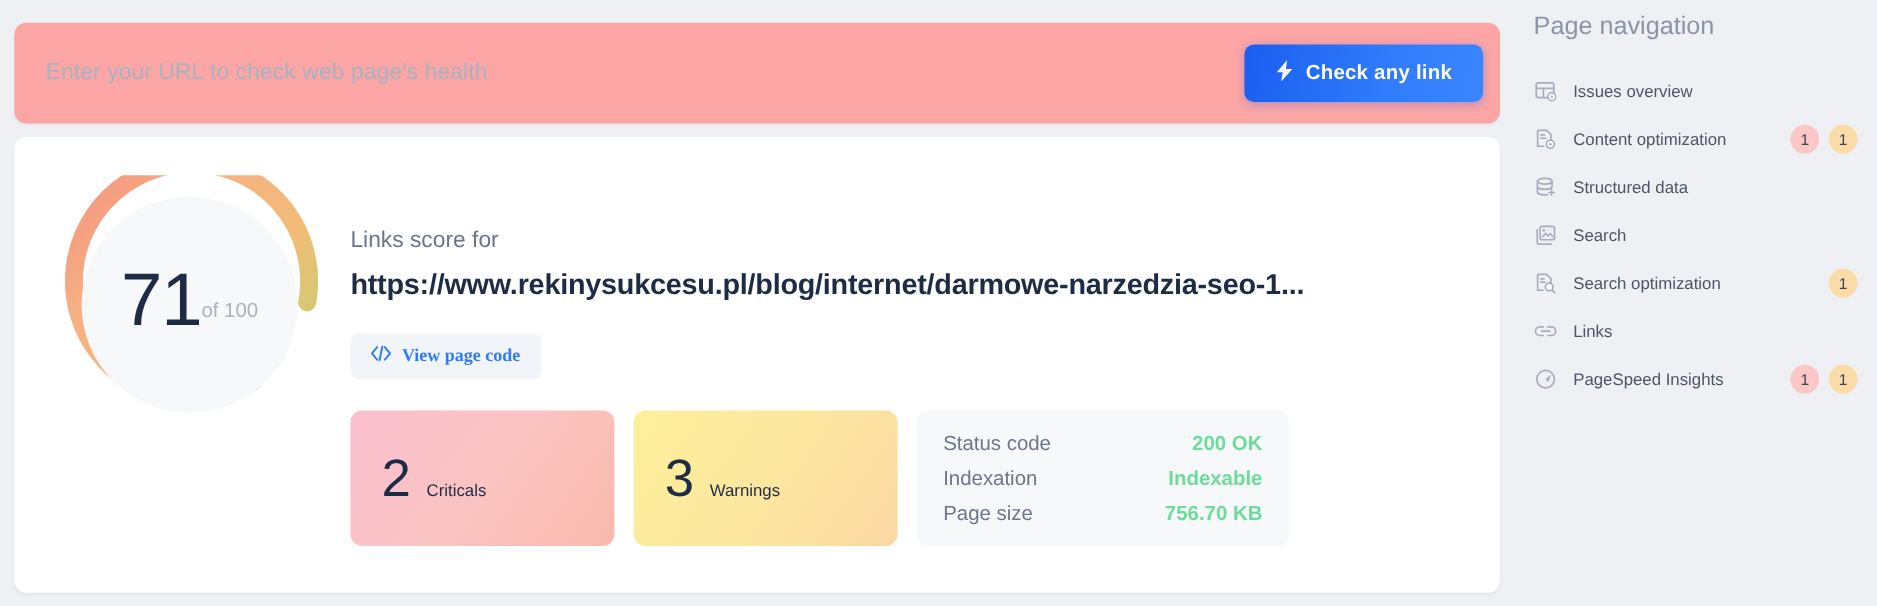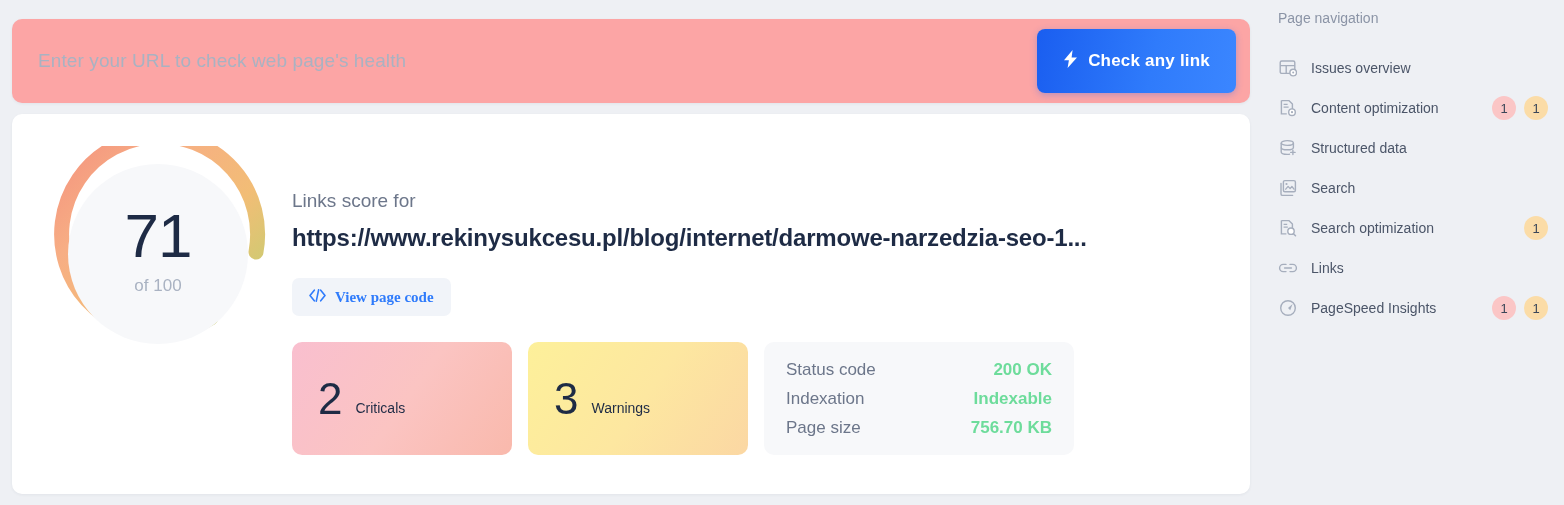--- a/index.html
+++ b/index.html
@@ -50,21 +50,21 @@
     color: #1e2b45;
     letter-spacing: .1px;
   }
   .url-input::placeholder {
     color: #a9b2c2;
     opacity: 1;
   }
   .check-btn {
     flex: 0 0 auto;
     margin-right: 14px;
-    height: 64px;
+    height: 48px;
     padding: 0 26px;
     border: 0;
     border-radius: 8px;
     background: linear-gradient(100deg, #1a5ef0 0%, #2f7bfb 58%, #3b86ff 100%);
     color: #ffffff;
     font-family: "Liberation Sans", sans-serif;
     font-size: 17px;
     font-weight: bold;
     letter-spacing: .2px;
     display: flex;
@@ -93,21 +93,21 @@
     width: 216px; height: 216px;
   }
   .donut-svg { position: absolute; left: 0; top: 0; }
   .donut-inner {
     position: absolute;
     left: 18px; top: 18px;
     width: 180px; height: 180px;
     border-radius: 50%;
     background: #f7f8fa;
     display: flex;
-    flex-direction: column;
+    flex-direction: row;
     align-items: center;
     justify-content: center;
   }
   .score-num {
     font-size: 62px;
     line-height: 0.96;
     color: #1e2b45;
     font-weight: normal;
     letter-spacing: -1px;
     margin-top: -6px;
@@ -212,21 +212,21 @@
     color: #6ddc9b;
   }
 
   
   .nav-col {
     width: 300px;
     flex: 0 0 300px;
     padding: 10px 0 0 14px;
   }
   .nav-title {
-    font-size: 14px;
+    font-size: 21px;
     color: #8b94a6;
     margin: 0 0 22px 0;
     font-weight: normal;
   }
   .nav-item {
     display: flex;
     align-items: center;
     height: 40px;
     cursor: pointer;
     position: relative;

